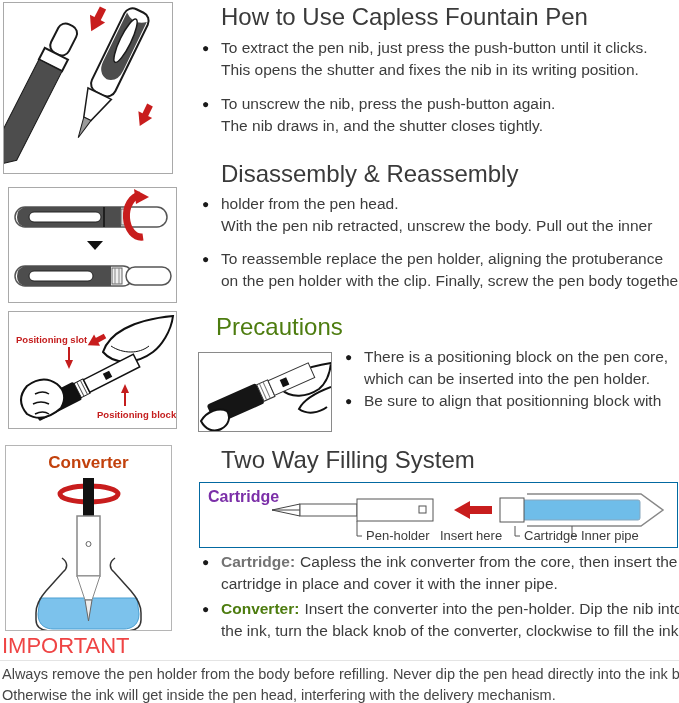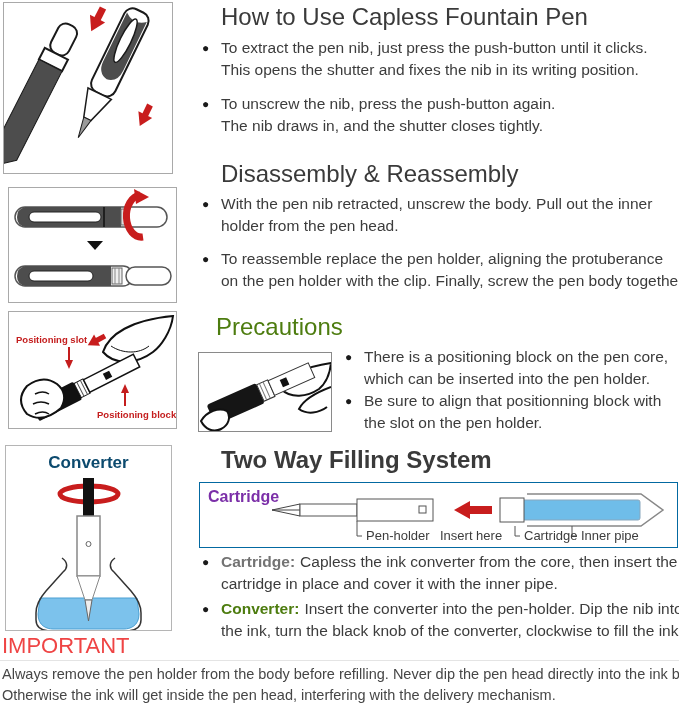--- a/index.html
+++ b/index.html
@@ -15,21 +15,21 @@
   .bullet{display:flex;}
   .dot{flex:0 0 19px;font-size:12px;line-height:22px;color:#1a1a1a;}
   .btext{font-size:15.5px;line-height:22px;white-space:nowrap;}
   .term{font-weight:bold;margin-right:5px;}
   .term.purple{color:#737373;}
   .term.blue{color:#4d7c0f;}
   .illus-box{position:absolute;border:1px solid #a9a9a9;background:#fff;}
   .diagram-box{position:absolute;border:1px solid #0369a1;background:#fff;}
   .diagram-label{position:absolute;left:8px;top:5px;font-size:16px;font-weight:bold;color:#7b2fa8;}
   .converter-label{position:absolute;left:0;top:7px;width:100%;text-align:center;
-    font-size:17px;font-weight:bold;color:#0c4a6e;}
+    font-size:17px;font-weight:bold;color:#c2410c;}
   .important-title{font-size:22px;font-weight:normal;color:#ef4444;white-space:nowrap;}
   .important-line{font-size:14.5px;line-height:21px;color:#464646;white-space:nowrap;}
   .divider{position:absolute;left:0;width:679px;border-top:1px solid #e4e4e4;}
   svg{display:block;}
   svg text{font-family:"Liberation Sans", sans-serif;}
   .svg-label{font-size:13px;fill:#3c3c3c;}
   .svg-red-label{font-size:9.5px;font-weight:bold;fill:#c41d1d;}
 </style>
 </head>
 <body>
@@ -160,22 +160,22 @@
     </span>
   </div>
 </div>
 
 <div class="abs title" style="left:221px;top:152px;margin-top:7px;">Disassembly &amp; Reassembly</div>
 
 <div class="abs bullets" style="left:202px;top:193px;">
   <div class="bullet">
     <span class="dot">●</span>
     <span class="btext">
+      <span style="display:block">holder from the pen head.</span>
       <span style="display:block">With the pen nib retracted, unscrew the body. Pull out the inner</span>
-      <span style="display:block">holder from the pen head.</span>
     </span>
   </div>
 </div>
 <div class="abs bullets" style="left:202px;top:248px;">
   <div class="bullet">
     <span class="dot">●</span>
     <span class="btext">
       <span style="display:block">To reassemble replace the pen holder, aligning the protuberance</span>
       <span style="display:block">on the pen holder with the clip. Finally, screw the pen body together.</span>
     </span>
@@ -205,26 +205,25 @@
     <span class="dot">●</span>
     <span class="btext">
       <span style="display:block">There is a positioning block on the pen core,</span>
       <span style="display:block">which can be inserted into the pen holder.</span>
     </span>
   </div>
   <div class="bullet">
     <span class="dot">●</span>
     <span class="btext">
       <span style="display:block">Be sure to align that positionning block with</span>
-      <span style="display:block">the slot on the pen holder.</span>
-    </span>
-  </div>
-</div>
-
-<div class="abs title" style="left:221px;top:445px;font-weight:bold;">Two Way Filling System</div>
+    </span>
+  </div>
+</div>
+
+<div class="abs title" style="left:221px;top:445px;">Two Way Filling System</div>
 
 <div class="diagram-box" style="left:199px;top:482px;width:477px;height:64px;">
   <div class="diagram-label">Cartridge</div>
   <svg viewBox="0 0 477 64" width="477" height="64" style="position:absolute;left:0;top:0;">
 
     <g>
       <polygon points="72,27 100,21 100,33" fill="#fff" stroke="#444"></polygon>
       <line x1="72" y1="27" x2="100" y2="27" stroke="#444"></line>
       <rect x="100" y="21" width="57" height="12" fill="#fff" stroke="#555"></rect>
       <rect x="157" y="16" width="76" height="22" fill="#fff" stroke="#555"></rect>

